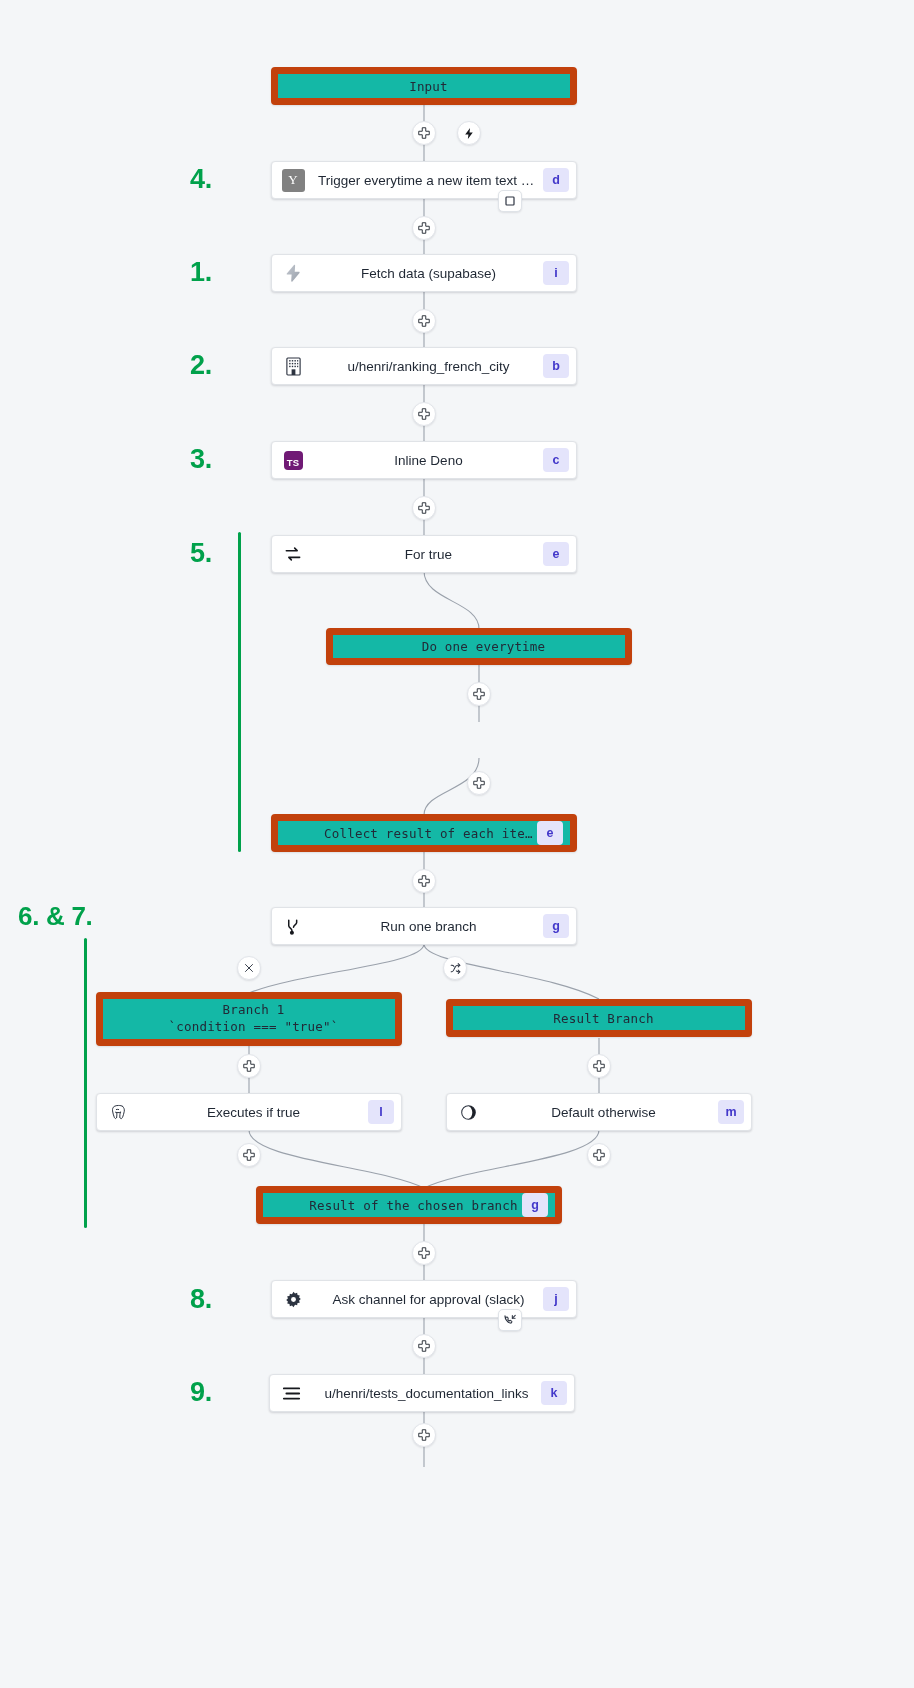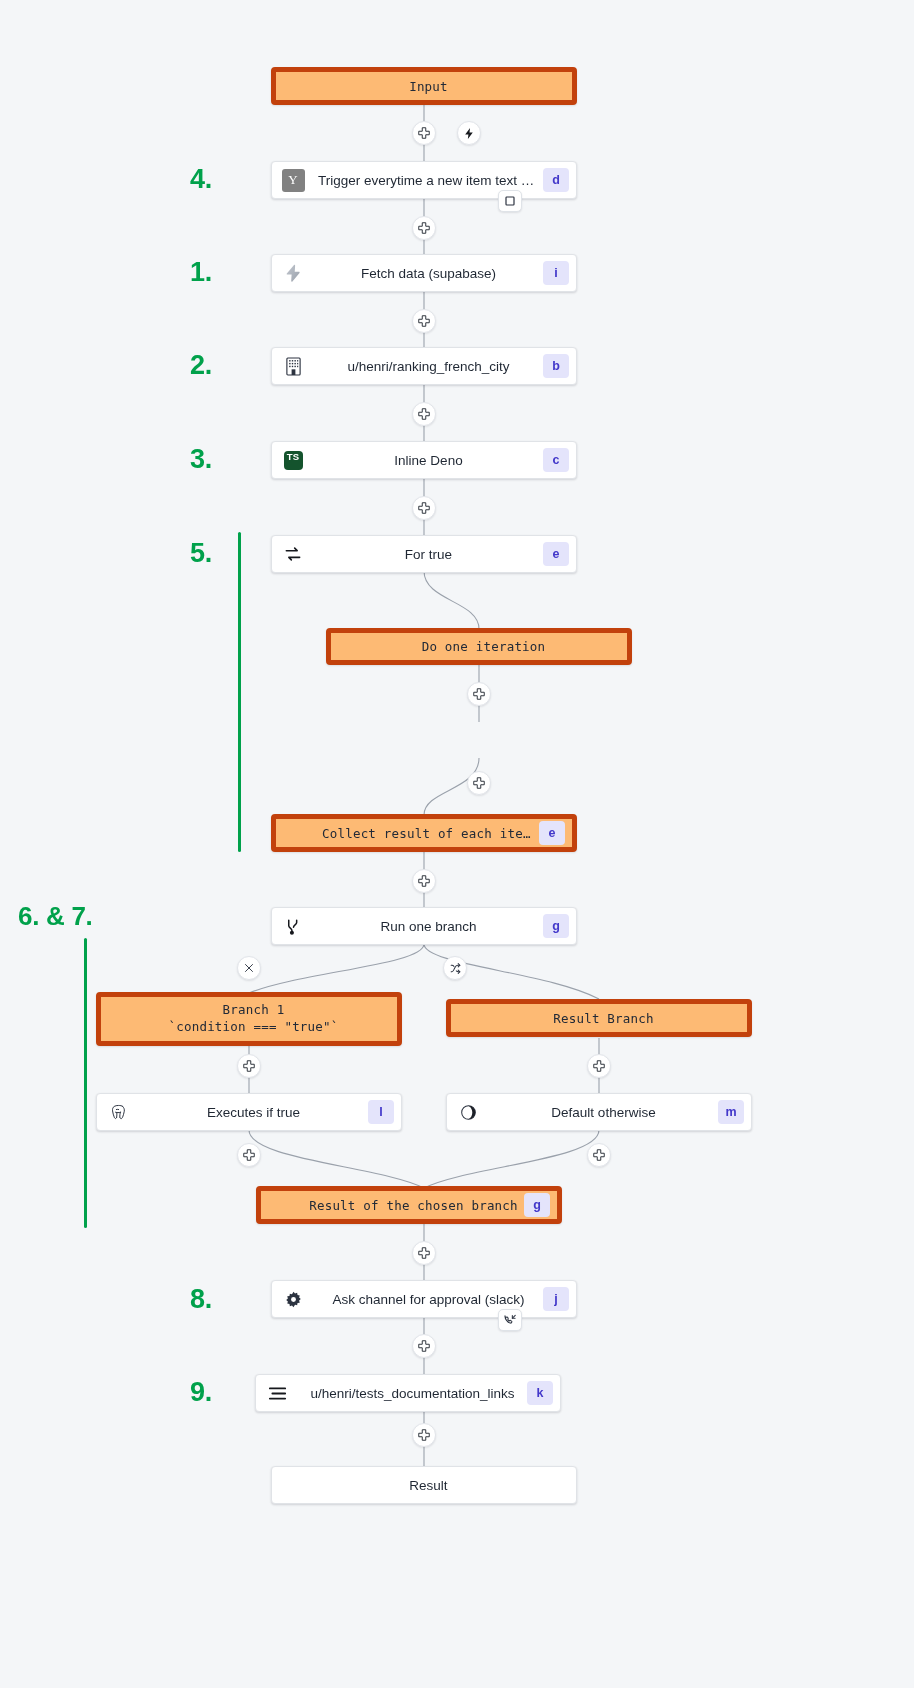--- a/index.html
+++ b/index.html
@@ -20,22 +20,22 @@
     display: flex; align-items: center;
     border-radius: 4px;
     z-index: 3;
   }
   .node.white {
     background: #ffffff;
     border: 1px solid #e0e3e7;
     box-shadow: 0 1px 2px rgba(16,24,40,.10), 0 1px 3px rgba(16,24,40,.06);
   }
   .node.grey {
-    background: #fdba74;
-    border: 5px solid #c2410c;
+    background: #14b8a6;
+    border: 7px solid #c2410c;
     box-shadow: 0 1px 2px rgba(16,24,40,.10);
   }
   .node .ico {
     width: 42px; flex: 0 0 42px;
     display: flex; align-items: center; justify-content: center;
   }
   .node .lbl {
     flex: 1 1 auto;
     text-align: center;
     font-size: 13.5px;
@@ -102,24 +102,24 @@
     position: absolute;
     width: 3px;
     background: #00a14b;
     border-radius: 2px;
     z-index: 2;
   }
 
   
   .ts-badge {
     width: 19px; height: 19px; border-radius: 4px;
-    background: #14532d; color: #fff;
+    background: #701a75; color: #fff;
     font-size: 9.5px; font-weight: 700;
     display: flex; align-items: flex-end; justify-content: center;
-    padding-bottom: 8px; letter-spacing: .3px;
+    padding-bottom: 2px; letter-spacing: .3px;
     font-family: "Liberation Sans", sans-serif;
   }
   .y-badge {
     width: 23px; height: 23px; border-radius: 3px;
     background: #818181; color: #fff;
     font-size: 13px;
     display: flex; align-items: center; justify-content: center;
     font-family: "Liberation Serif", serif;
   }
 </style>
@@ -291,21 +291,21 @@
           <path d="M4 8h13l-3-3"></path>
           <path d="M20 16H7l3 3"></path>
         </svg>
     </span>
     <span class="lbl">For true</span>
     <span class="badge">e</span>
   </div>
 
   <div class="node grey" style="left:326px; top:628px; width:306px; height:37px;">
     <span class="spacer"></span>
-    <span class="lbl">Do one iteration</span>
+    <span class="lbl">Do one everytime</span>
     <span class="badge ghost"></span>
   </div>
 
   <div class="handle" style="left:467px; top:682px;">
     <svg width="14" height="14" viewBox="0 0 24 24">
         <path d="M9 3h6v6h6v6h-6v6H9v-6H3V9h6z" fill="none" stroke="#30363d" stroke-width="1.7" stroke-linejoin="round"></path>
       </svg>
   </div>
 
 
@@ -447,37 +447,32 @@
         <path d="M16 4.3V9h4.7"></path>
       </svg>
   </div>
 
   <div class="handle" style="left:412px; top:1334px;">
     <svg width="14" height="14" viewBox="0 0 24 24">
         <path d="M9 3h6v6h6v6h-6v6H9v-6H3V9h6z" fill="none" stroke="#30363d" stroke-width="1.7" stroke-linejoin="round"></path>
       </svg>
   </div>
 
-  <div class="node white" style="left:255px; top:1374px; width:306px; height:38px;">
+  <div class="node white" style="left:269px; top:1374px; width:306px; height:38px;">
     <span class="ico">
       <svg width="21" height="17" viewBox="0 0 24 20" stroke="#16181d" stroke-width="2.2" stroke-linecap="round">
           <path d="M3 4h18"></path>
           <path d="M6 10h15"></path>
           <path d="M3 16h18"></path>
         </svg>
     </span>
     <span class="lbl">u/henri/tests_documentation_links</span>
     <span class="badge">k</span>
   </div>
 
   <div class="handle" style="left:412px; top:1423px;">
     <svg width="14" height="14" viewBox="0 0 24 24">
         <path d="M9 3h6v6h6v6h-6v6H9v-6H3V9h6z" fill="none" stroke="#30363d" stroke-width="1.7" stroke-linejoin="round"></path>
       </svg>
   </div>
 
-  <div class="node white" style="left:271px; top:1466px; width:306px; height:38px;">
-    <span class="spacer"></span>
-    <span class="lbl">Result</span>
-    <span class="badge ghost"></span>
-  </div>
 
 </div>
 
 </body></html>

